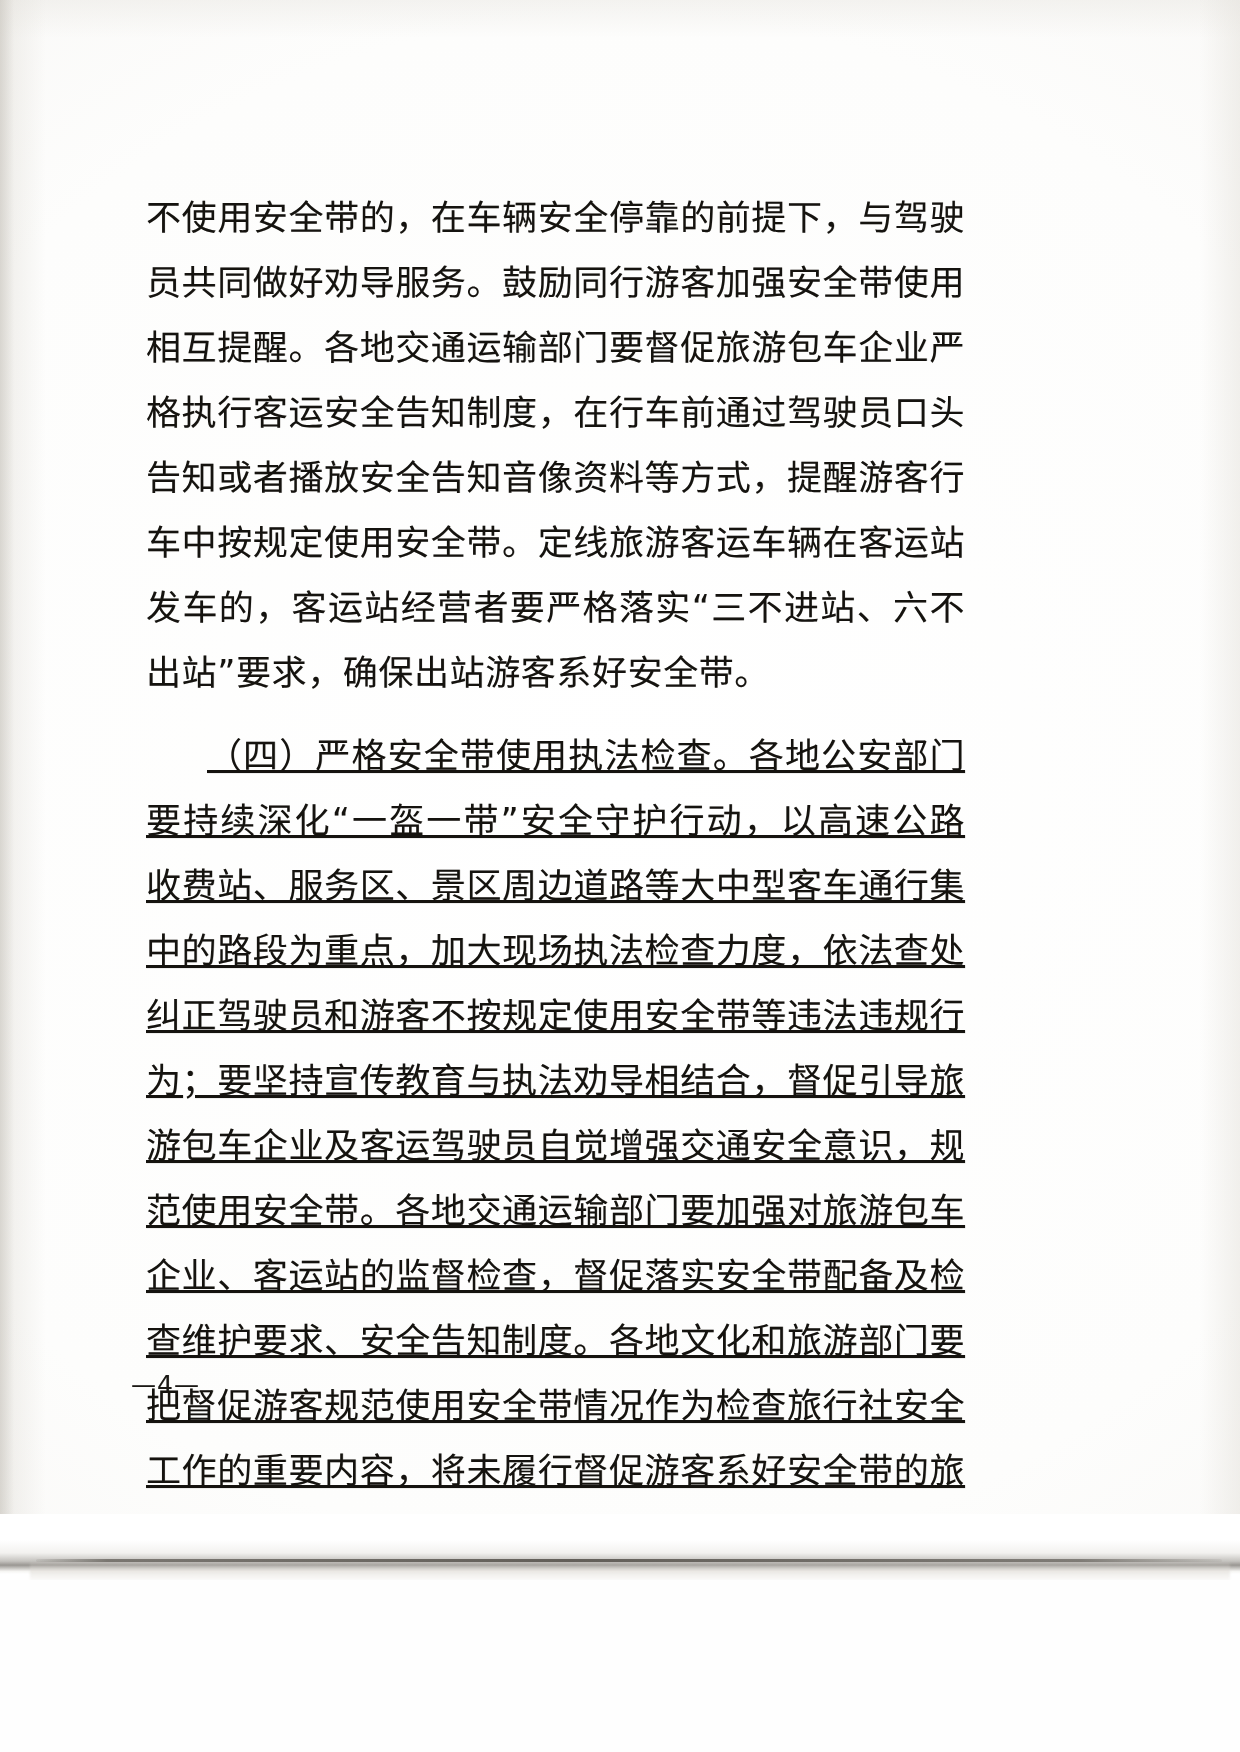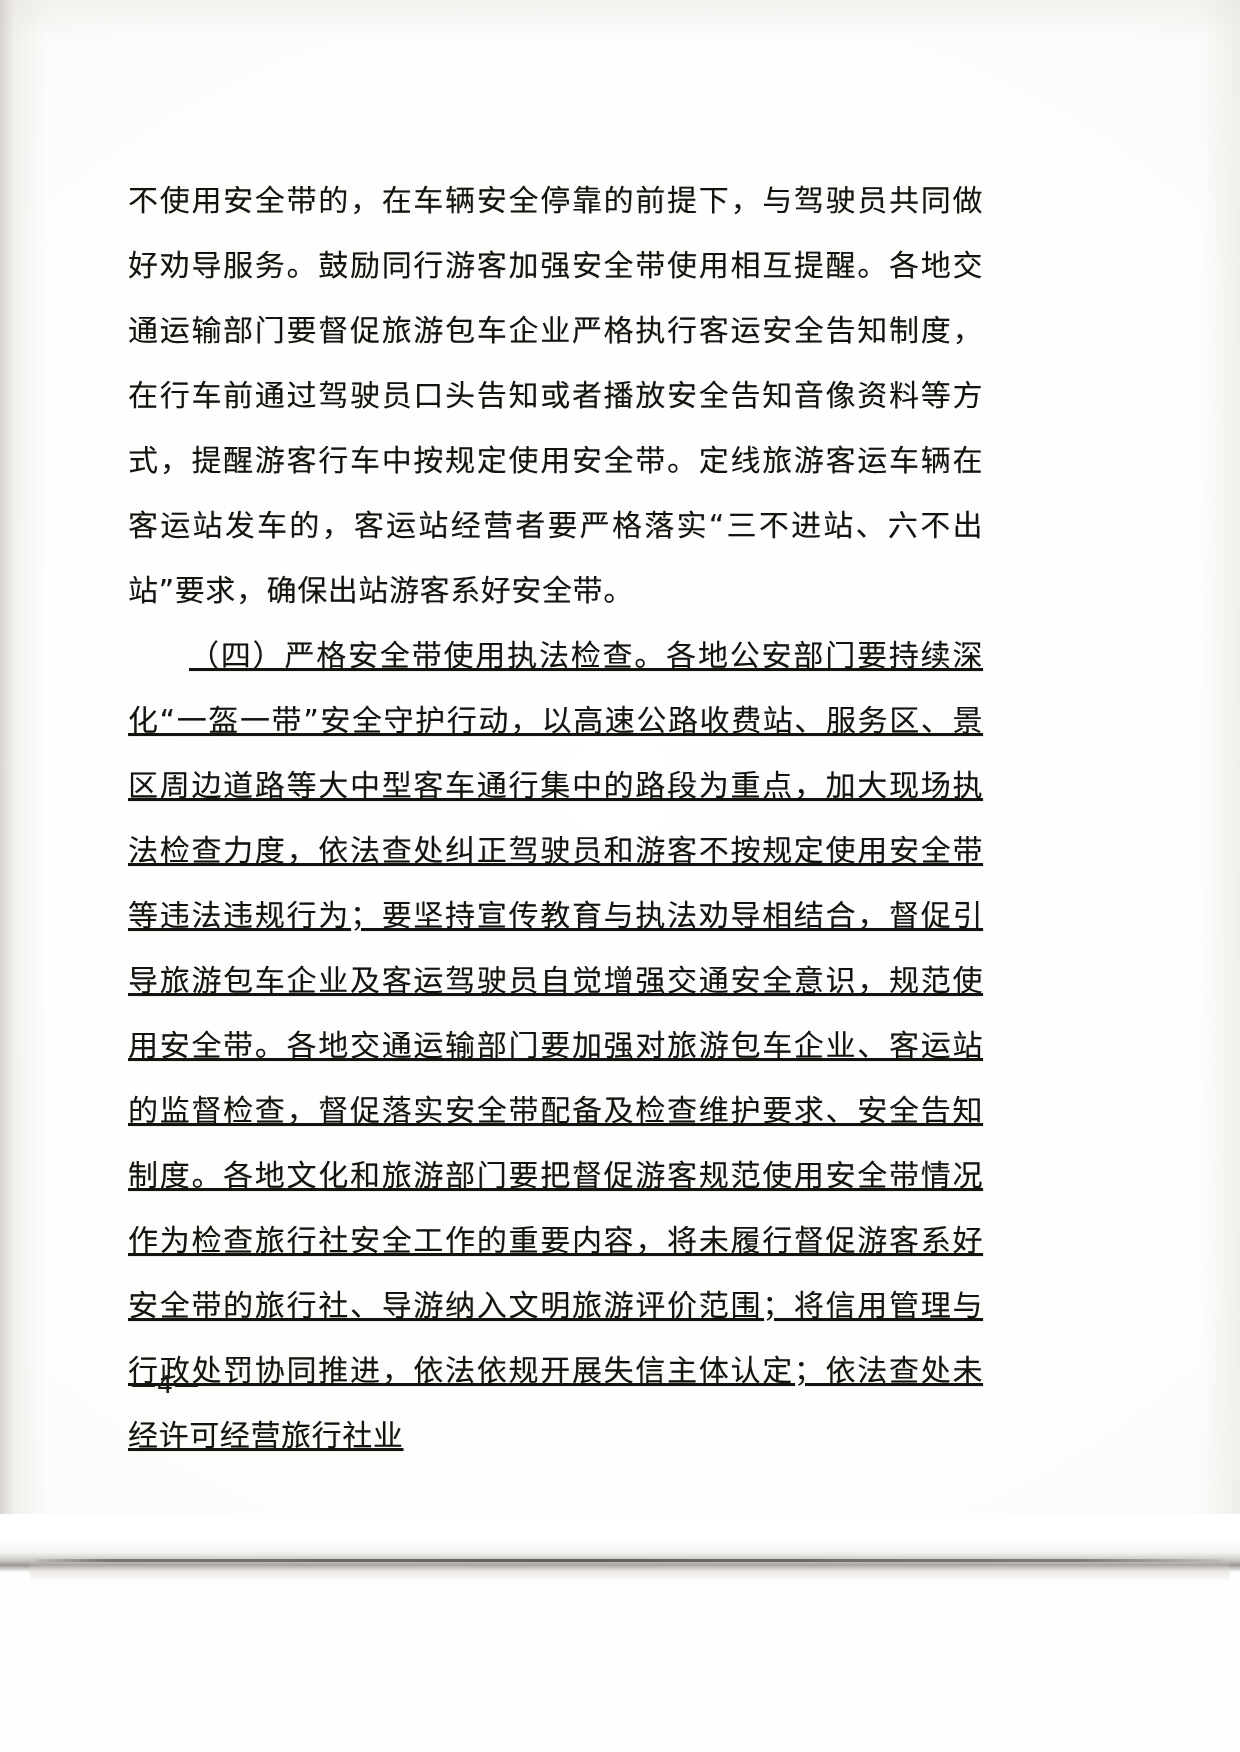--- a/index.html
+++ b/index.html
@@ -43,24 +43,24 @@
   }
 
   .text-body {
     position: absolute;
     left: 128px;
     top: 168px;
     width: 855px;
   }
 
   .para {
-    margin: 0;
+    margin: 18px;
     color: #15130f;
     font-family: "DejaVu Sans", "Liberation Sans", sans-serif;
-    font-size: 30px;
+    font-size: 35px;
     line-height: 65px;
     letter-spacing: 0.6px;
     text-align: justify;
     text-justify: inter-character;
     font-weight: 500;
     
     text-shadow: 0.35px 0.25px 0 rgba(30,26,20,0.30);
   }
 
   .para + .para {

